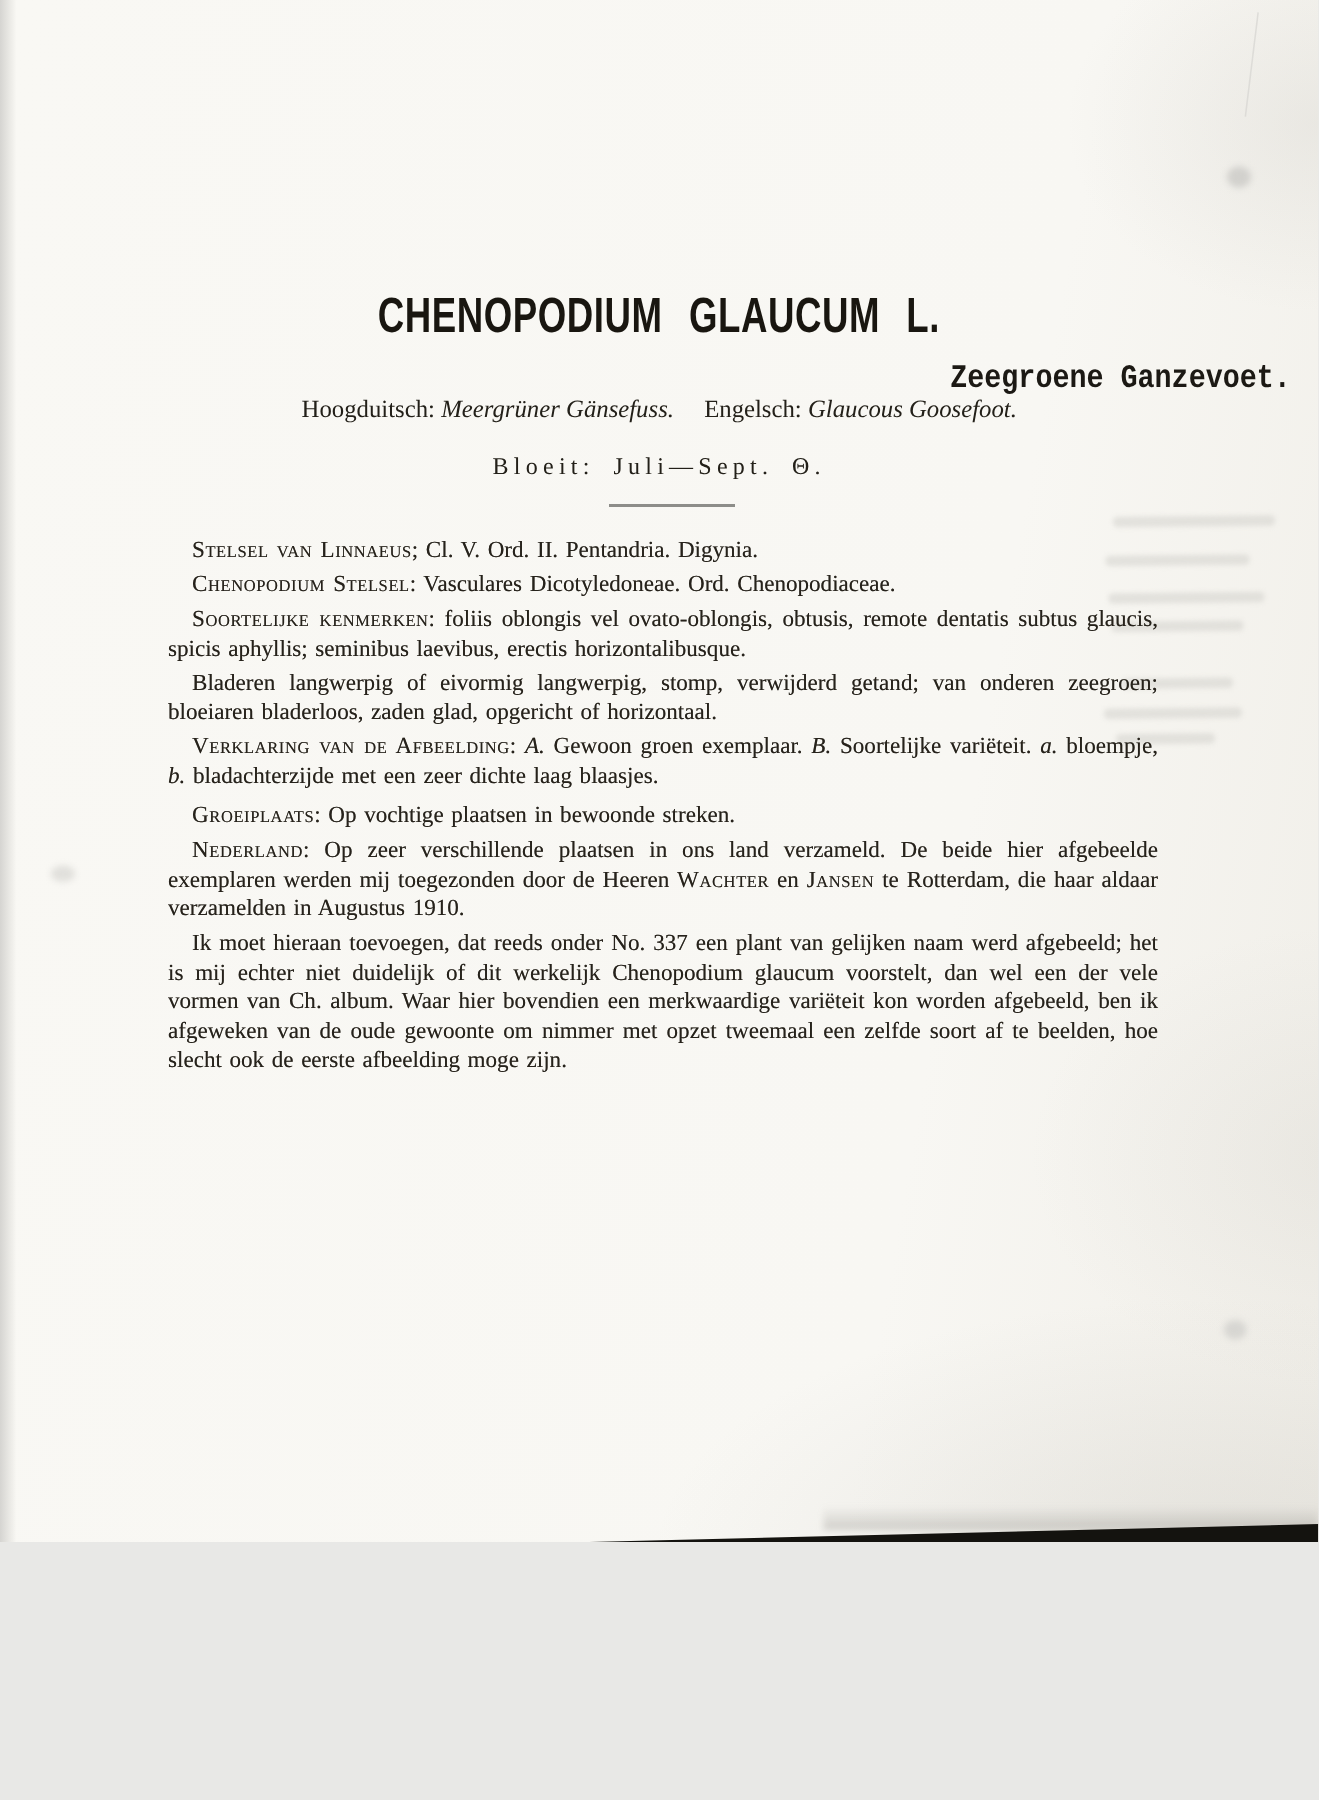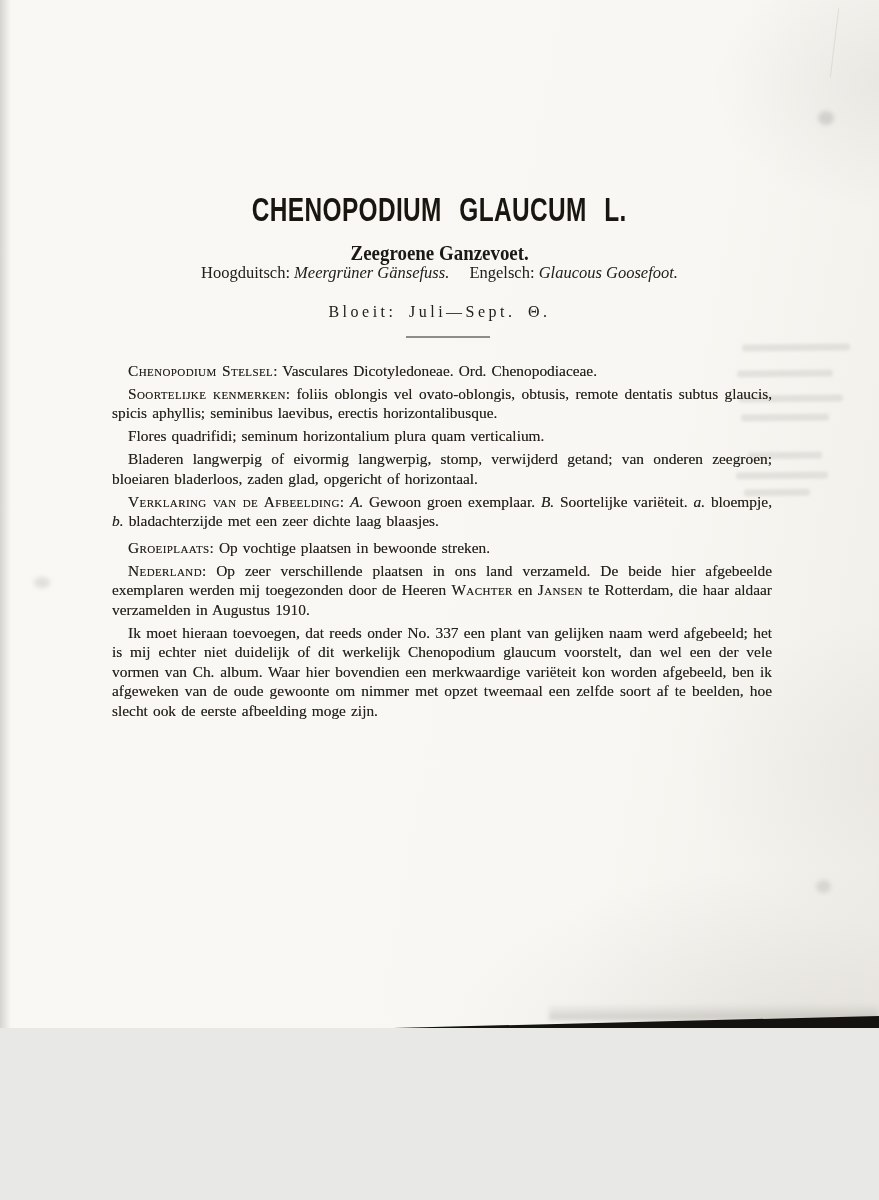--- a/index.html
+++ b/index.html
@@ -40,22 +40,22 @@
   
   .header-line{position:absolute;left:0;width:100%;text-align:center;white-space:nowrap;}
   .title{
     top:193px;
     font-family:"Liberation Sans", sans-serif;font-weight:700;
     font-size:33px;line-height:33px;letter-spacing:.5px;color:#191610;
   }
   .title .squeeze{display:inline-block;transform:scaleX(.74);transform-origin:center;word-spacing:14px;}
   .subtitle{
     top:242px;
-    font-family:Liberation Serif, serif;font-weight:700;
-    font-size:22px;line-height:22px;color:#1c1914;
+    font-family:Liberation Mono, monospace;font-weight:700;
+    font-size:22px;line-height:22px;color:#1c1914;text-align:right;
   }
   .subtitle .squeeze{display:inline-block;transform:scaleX(.86);transform-origin:center;}
   .names-line{top:264px;font-size:16.5px;line-height:18px;}
   .names-line .ital{font-style:italic;}
   .names-line .eng-label{margin-left:16px;}
   .bloom-line{top:303px;font-size:16px;letter-spacing:3.5px;word-spacing:5px;}
   .rule{
     position:absolute;top:336px;left:406px;width:84px;height:2px;
     background:#8d8d89;
   }
@@ -117,31 +117,33 @@
     <span class="eng-label">Engelsch:</span>
     <span class="ital">Glaucous Goosefoot.</span>
   </div>
 
   <div class="header-line bloom-line">Bloeit: Juli—Sept. Θ.</div>
 
   <div class="rule"></div>
 
   <div class="body">
 
+    <p>
+      <span class="sc">Stelsel van Linnaeus</span><span>; Cl. V. Ord. II. Pentandria. Digynia.</span>
+    </p>
 
     <p class="para">
       <span class="sc">Chenopodium Stelsel</span><span>: Vasculares Dicotyledoneae. Ord. Chenopodiaceae.</span>
     </p>
 
 
     <p class="para">
       <span class="sc">Soortelijke kenmerken</span><span>: foliis oblongis vel ovato-oblongis, obtusis, remote dentatis subtus glaucis, spicis aphyllis; seminibus laevibus, erectis horizontalibusque.</span>
     </p>
 
-    <p class="para">Flores quadrifidi; seminum horizontalium plura quam verticalium.</p>
 
     <p class="para">Bladeren langwerpig of eivormig langwerpig, stomp, verwijderd getand; van onderen zeegroen; bloeiaren bladerloos, zaden glad, opgericht of horizontaal.</p>
 
 
     <p class="para">
       <span class="sc">Verklaring van de Afbeelding</span><span>: </span><span class="ital">A.</span><span> Gewoon groen exemplaar. </span><span class="ital">B.</span><span> Soortelijke variëteit. </span><span class="ital">a.</span><span> bloempje, </span><span class="ital">b.</span><span> bladachterzijde met een zeer dichte laag blaasjes.</span>
     </p>
 
     <p class="para-gap">
       <span class="sc">Groeiplaats</span><span>: Op vochtige plaatsen in bewoonde streken.</span>

